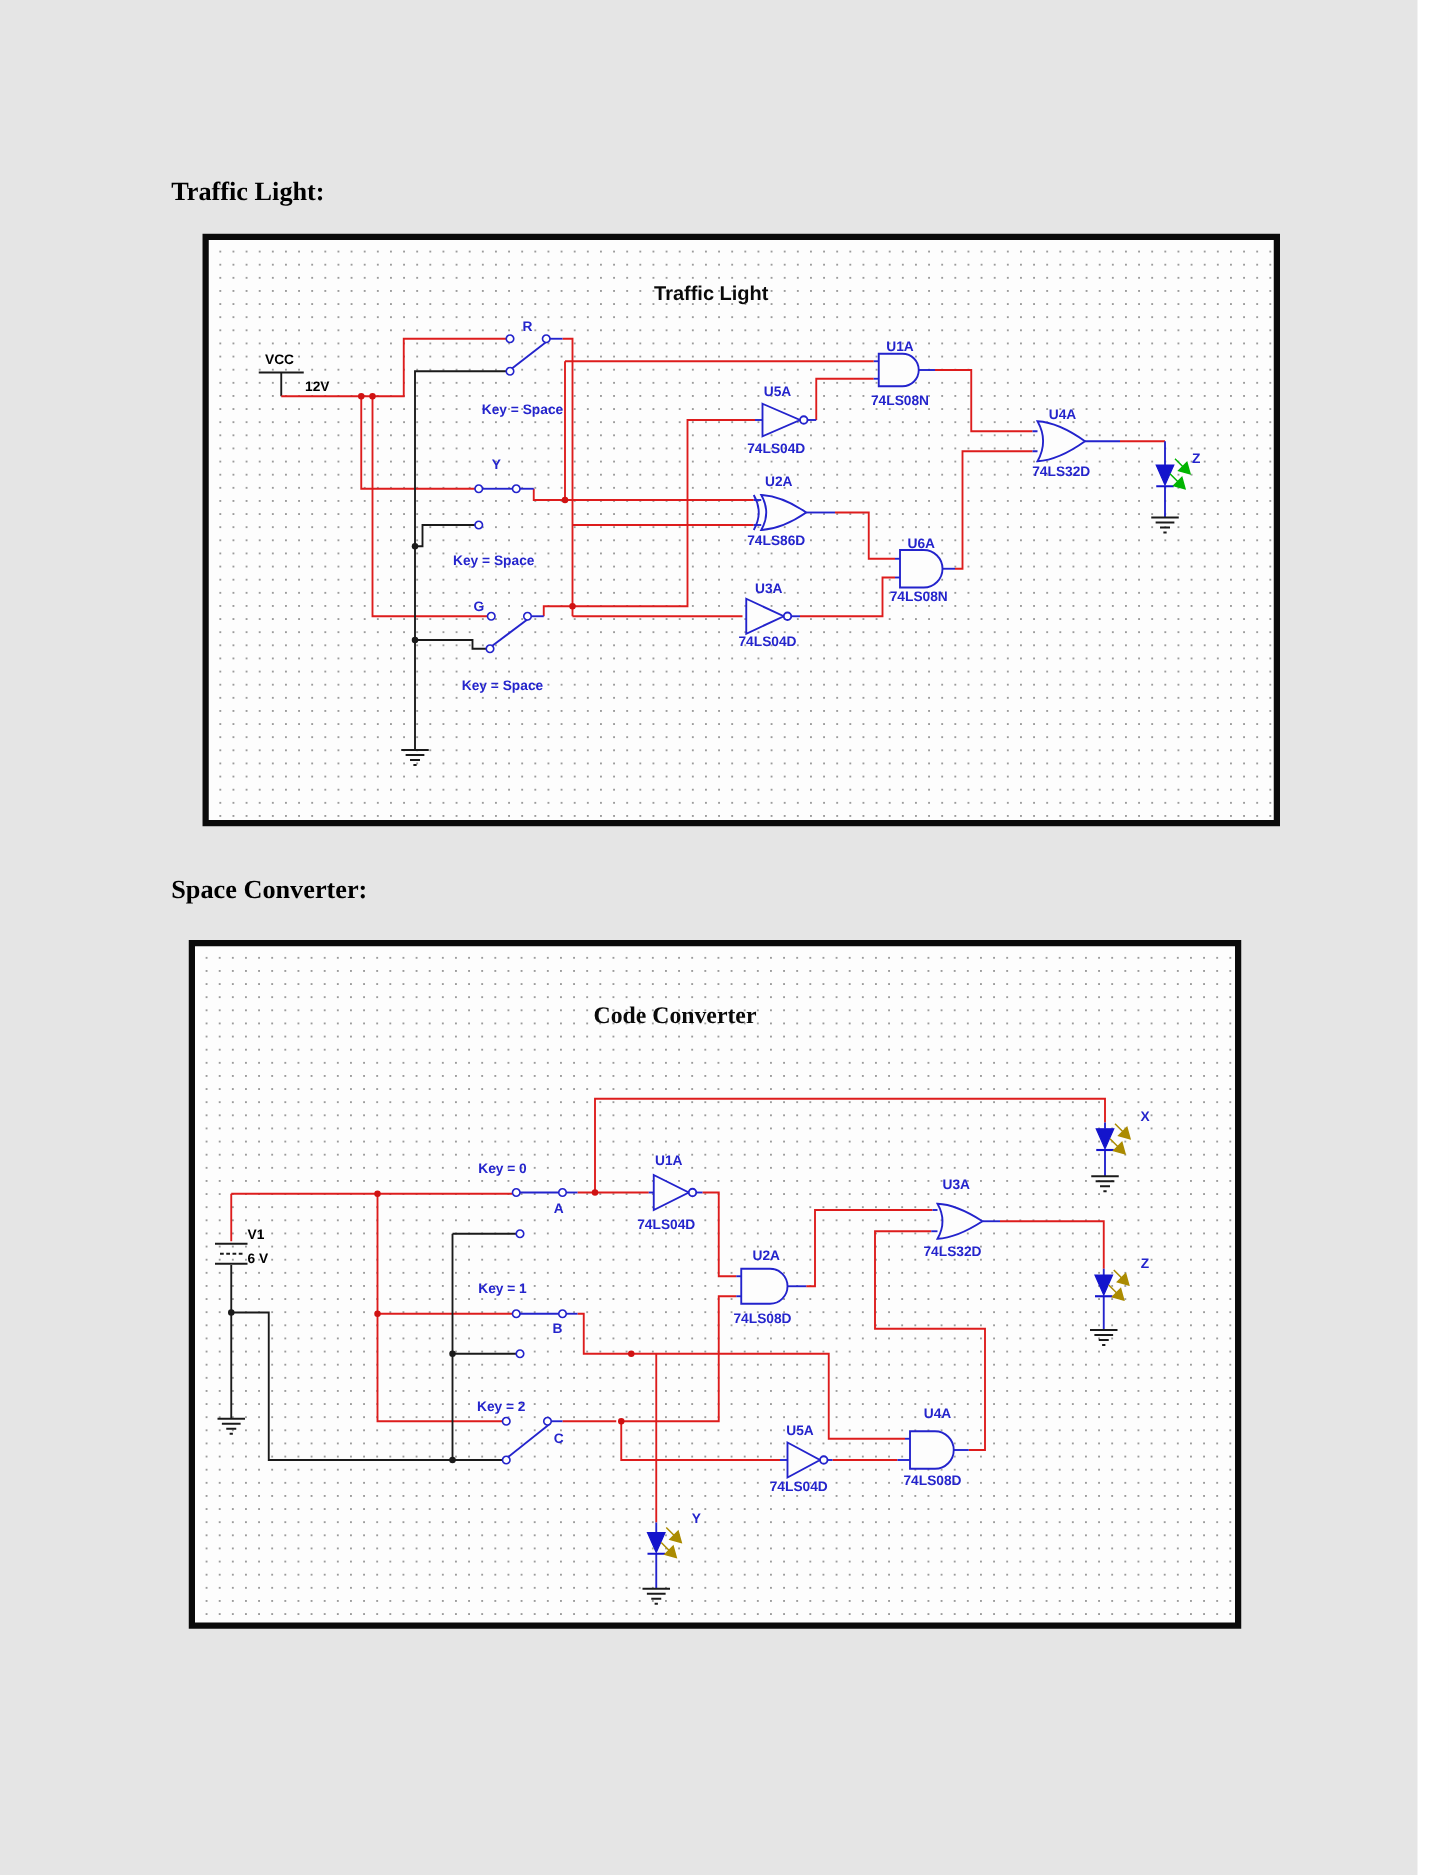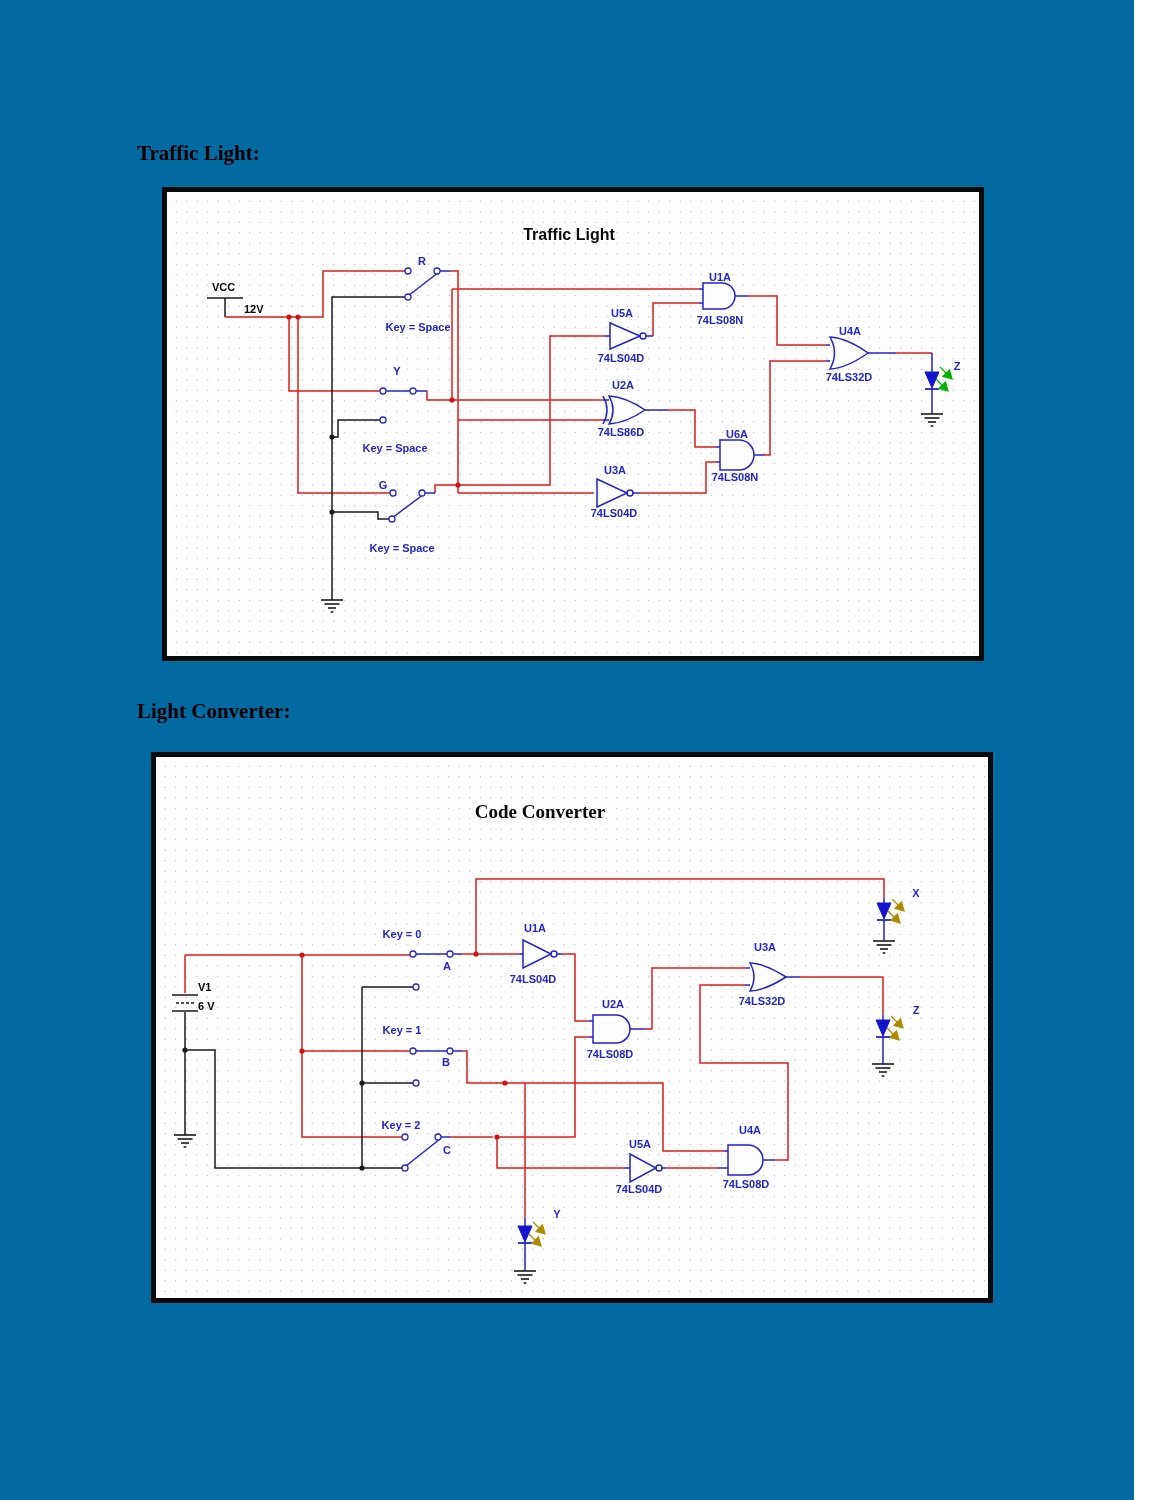--- a/index.html
+++ b/index.html
@@ -1,16 +1,16 @@
 <!DOCTYPE html>
 <html><head>
 <meta charset="utf-8">
 <style>
   html,body{margin:0;padding:0;background:#ffffff;}
-  .page{position:relative;width:1134px;height:1500px;background:#0369a1;overflow:hidden;
+  .page{position:relative;width:1134px;height:1500px;background:#e5e5e5;overflow:hidden;
         font-family:"Liberation Sans",sans-serif;}
   .doc-heading{position:absolute;left:137px;font-family:"Liberation Serif",serif;
         font-weight:bold;font-size:21px;color:#000;}
   .circuit-box{position:absolute;border:5px solid #0a0a0a;background-color:#fdfdfd;
         background-image:radial-gradient(circle,#9b9b9b 0.8px,rgba(0,0,0,0) 0.95px);
         background-size:10.5px 10.5px;background-position:4px 4px;}
   .circuit-box svg{position:absolute;left:0;top:0;}
   text{font-family:"Liberation Sans",sans-serif;}
   .lbl{fill:#2424cc;font-weight:bold;font-size:11px;}
   .blk{fill:#000;font-weight:bold;font-size:11px;}
@@ -22,21 +22,21 @@
   .gate{stroke:#2323cc;stroke-width:1.5;fill:#fdfdfd;}
   .garc{stroke:#2323cc;stroke-width:1.5;fill:none;}
 </style>
 </head>
 <body>
 
 <div class="page">
 
   <div class="doc-heading" style="top:141px;">Traffic Light:</div>
 
-  <div class="circuit-box" style="left:162px;top:187px;width:812px;height:464px;">
+  <div class="circuit-box" style="left:162px;top:187px;width:812px;height:464px;padding-left:40px;">
     <svg width="812" height="464" viewBox="0 0 812 464">
       <defs>
         <g id="gnd" stroke="#1a1a1a" stroke-width="1.6">
           <line x1="-11" y1="0" x2="11" y2="0"></line>
           <line x1="-7.5" y1="4" x2="7.5" y2="4"></line>
           <line x1="-4" y1="8" x2="4" y2="8"></line>
           <line x1="-1.3" y1="12" x2="1.3" y2="12"></line>
         </g>
         <g id="led">
           <polygon points="-7,0 7,0 0,16" fill="#1414cc" stroke="#1414cc" stroke-width="1"></polygon>
@@ -192,21 +192,21 @@
             <use href="#dot" x="298" y="317"></use>
           <use href="#dot" x="452" y="400"></use>
             <use href="#dot" x="458" y="485"></use>
           <use href="#dotk" x="332" y="437"></use>
             <use href="#dotk" x="332" y="512"></use>
         </g>
       </g>
     </svg>
   </div>
 
-  <div class="doc-heading" style="top:699px;">Light Converter:</div>
+  <div class="doc-heading" style="top:699px;">Space Converter:</div>
 
   <div class="circuit-box" style="left:151px;top:752px;width:832px;height:541px;text-align:center;">
     <svg width="832" height="541" viewBox="0 0 832 541">
       <g transform="translate(-156,-757)">
 
         <text class="title-serif" x="540" y="818" text-anchor="middle">Code Converter</text>
 
         <g>
           <line class="wk" x1="172" y1="995" x2="198" y2="995" stroke-width="2"></line>
           <line class="wk" x1="176" y1="1003" x2="194" y2="1003" stroke-width="2.4" stroke-dasharray="3,2"></line>

